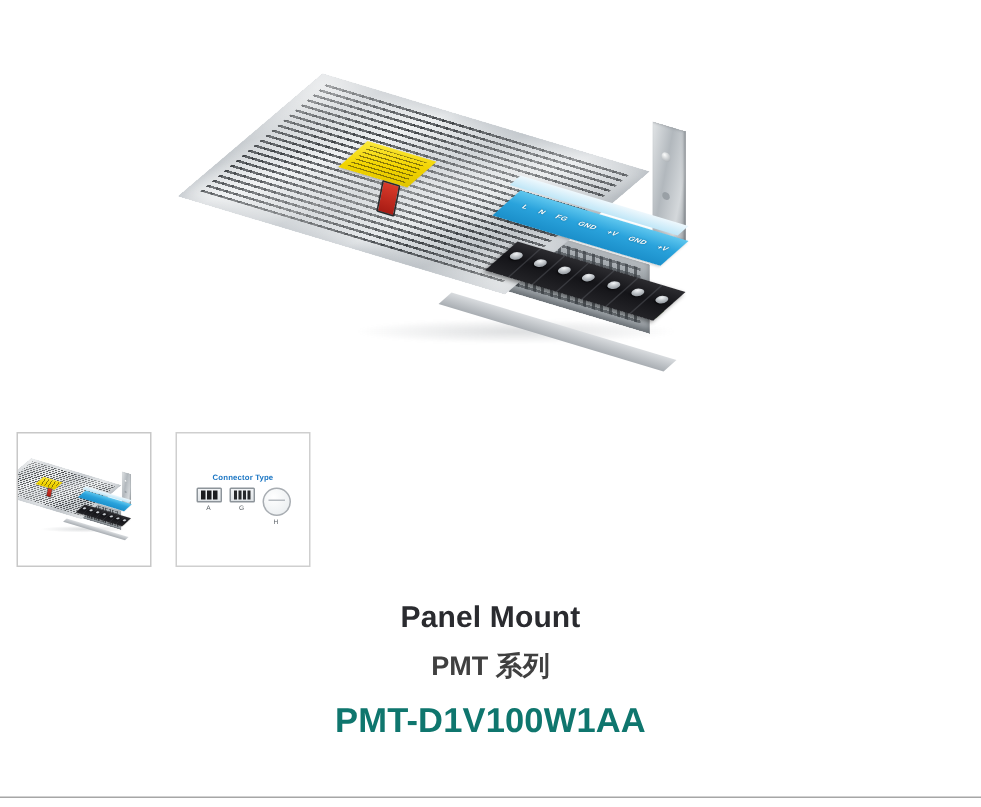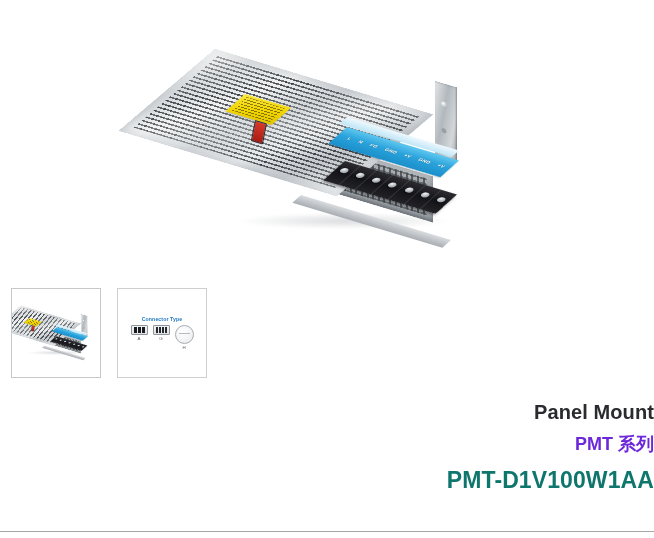--- a/index.html
+++ b/index.html
@@ -388,33 +388,33 @@
     color: #5a6066;
     line-height: 1;
   }
 
   
   #product-caption {
     position: absolute;
     left: 0;
     top: 398px;
     width: 654px;
-    text-align: right;
+    text-align: center;
   }
   #caption-title {
     font-size: 20px;
     font-weight: bold;
     color: #2a2b2f;
     line-height: 28px;
     letter-spacing: .1px;
   }
   #caption-series {
     font-size: 18px;
     font-weight: bold;
-    color: #6d28d9;
+    color: #404040;
     line-height: 28px;
     margin-top: 4px;
   }
   #caption-model {
     font-size: 23px;
     font-weight: bold;
     color: #0f766e;
     line-height: 32px;
     margin-top: 6px;
     letter-spacing: .1px;

